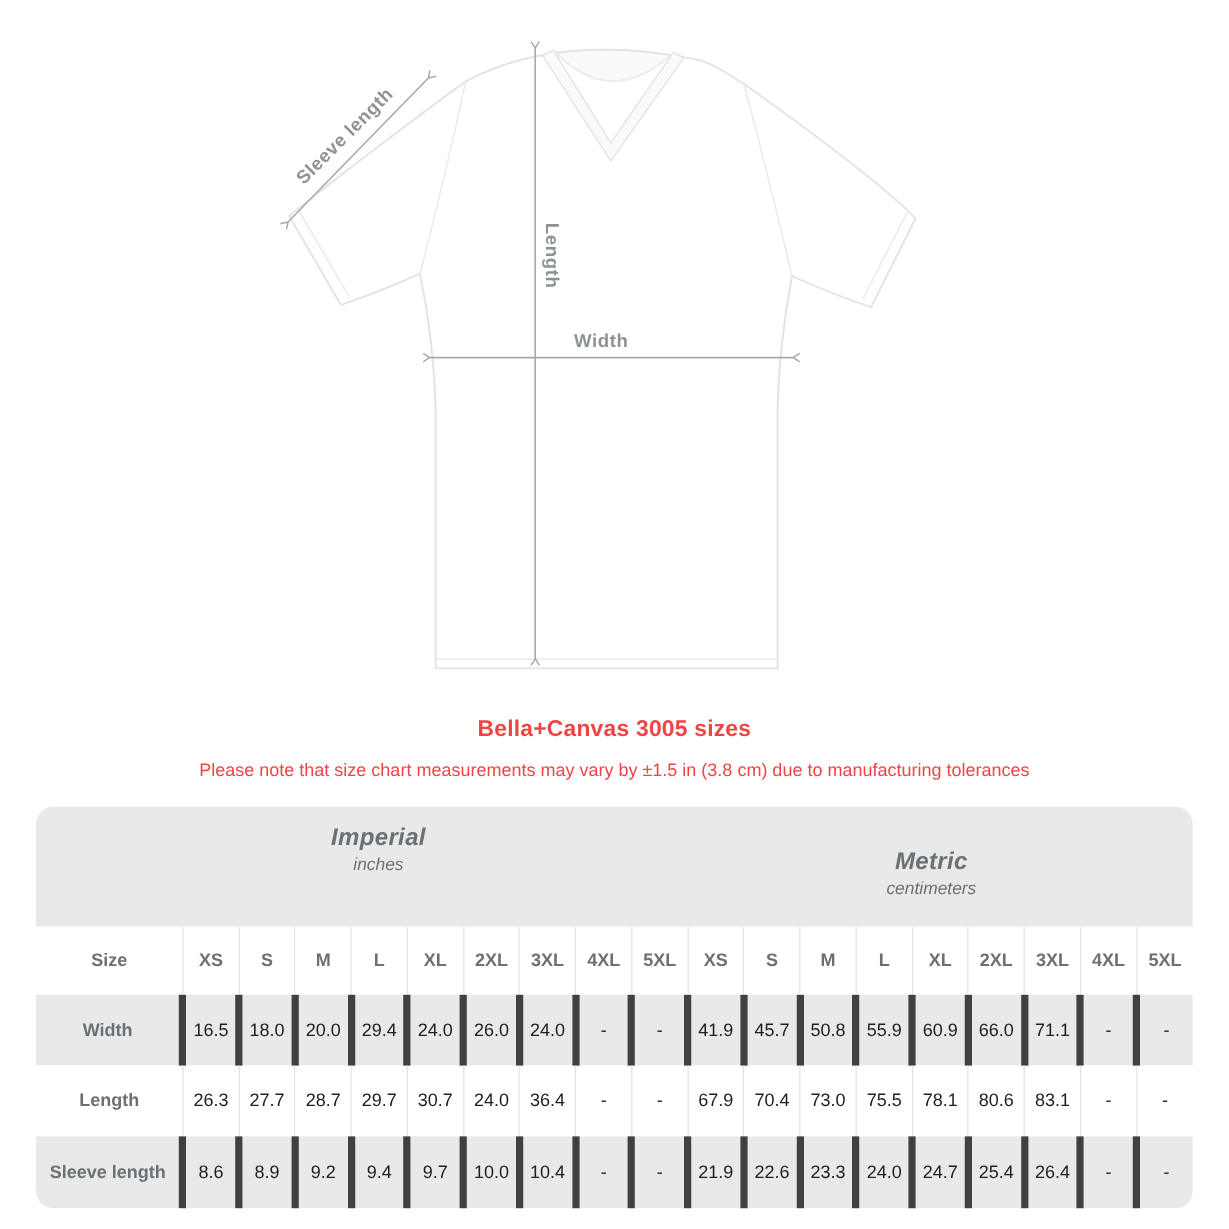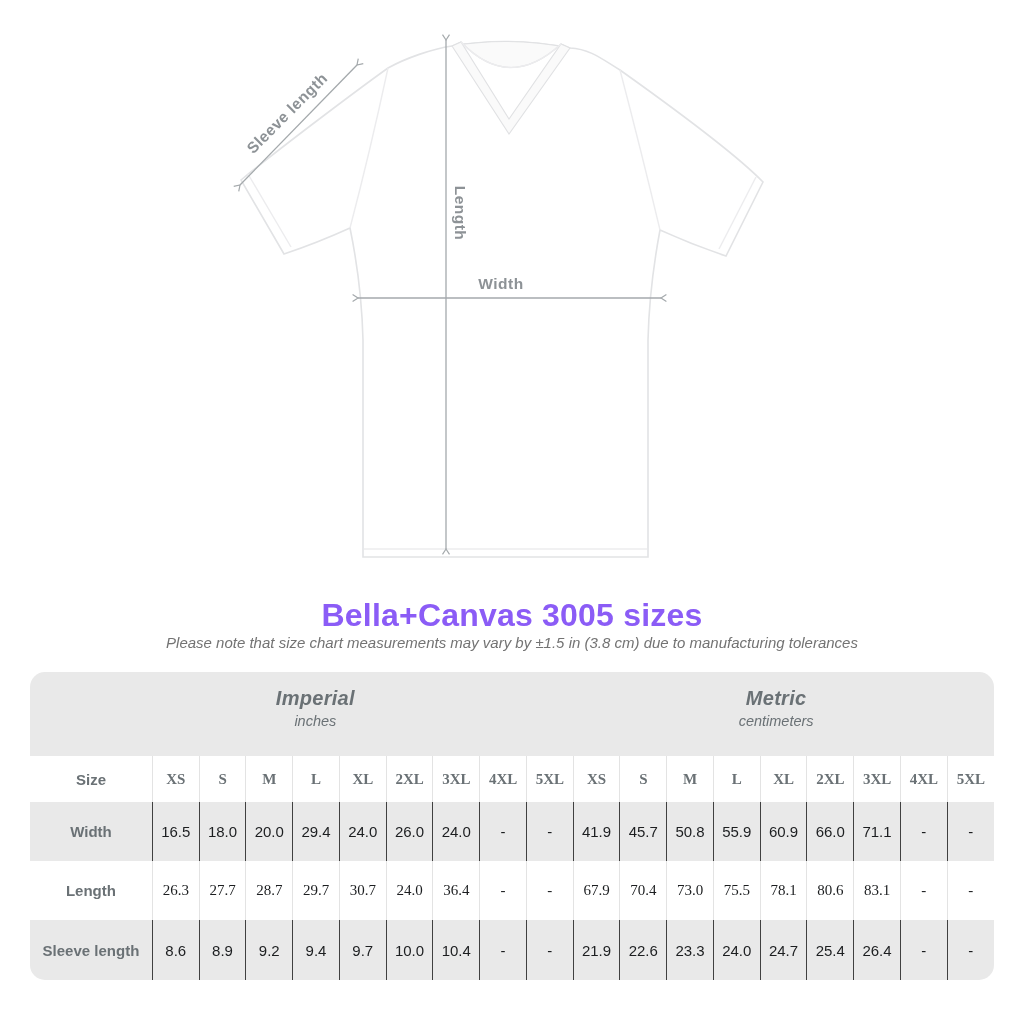--- a/index.html
+++ b/index.html
@@ -9,46 +9,46 @@
   
   .diagram-svg{position:absolute;left:225px;top:28px;width:560px;height:545px;}
   .dim-line{stroke:#a4a9ac;stroke-width:1.3;fill:none;}
   .dim-label{fill:#8d9296;font-size:15.5px;font-weight:bold;letter-spacing:.5px;}
   .shirt-outline{fill:#ffffff;stroke:#e2e3e5;stroke-width:1.6;}
   .collar{fill:#fafafa;stroke:#e0e1e3;stroke-width:1.1;}
   .seam{fill:none;stroke:#ececee;stroke-width:1.4;}
 
   
   .chart-title{position:absolute;top:597px;left:0;width:100%;text-align:center;
-    font-size:32px;font-weight:bold;color:#8b5cf6;letter-spacing:.2px;}
+    font-size:19px;font-weight:bold;color:#ef4444;letter-spacing:.2px;}
   .chart-subtitle{position:absolute;top:634px;left:0;width:100%;text-align:center;
-    font-size:15px;font-style:italic;color:#737373;}
+    font-size:15px;color:#ef4444;}
 
   
   .table-wrap{position:absolute;left:30px;top:672px;width:964px;border-radius:15px;overflow:hidden;}
-  .unit-band{position:relative;height:84px;background:#e9e9e9;}
+  .unit-band{position:relative;height:100px;background:#e9e9e9;}
   .unit-group{position:absolute;top:15px;transform:translateX(-50%);text-align:center;color:#6a7175;}
   .unit-group .u-label{font-size:20px;font-weight:bold;font-style:italic;letter-spacing:.3px;}
   .unit-group .u-sub{font-size:14.5px;font-style:italic;margin-top:3px;}
   .unit-imperial{left:29.6%;}
-  .unit-metric{left:77.4%;}
+  .unit-metric{left:77.4%;margin-top:20px;}
 
   table.sizes{width:100%;border-collapse:collapse;table-layout:fixed;}
   table.sizes td,table.sizes th{padding:0;text-align:center;vertical-align:middle;
     font-size:15px;white-space:nowrap;}
-  tr.hdr{height:46px;background:#ffffff;}
+  tr.hdr{height:57px;background:#ffffff;}
   tr.hdr th{font-weight:bold;color:#6a7175;}
   tr.data{height:59px;}
   tr.data:last-child{height:60px;}
   tr.row-white{background:#ffffff;}
   tr.row-gray{background:#e9e9e9;}
   td.val{color:#1c1e20;font-size:15.5px;}
   th.rowlbl,td.rowlbl{font-weight:bold;color:#6a7175;font-size:15px;}
-  tr.row-white td + td, tr.row-white th + th{border-left:1px solid #e3e3e3;font-family:Liberation Serif, serif;}
-  tr.row-gray td + td{border-left:1px solid #404040;}
+  tr.row-white td + td, tr.row-white th + th{border-left:1px solid #e3e3e3;}
+  tr.row-gray td + td{border-left:6px solid #404040;}
 </style>
 </head>
 <body>
 
 <div class="page">
 
   <svg class="diagram-svg" viewBox="225 28 560 545">
     <defs>
       <marker id="ah" viewBox="0 0 9 9" markerWidth="9" markerHeight="9" refX="1.6" refY="4.5" orient="auto-start-reverse" markerUnits="userSpaceOnUse">
         <path d="M7,1 L1.6,4.5 L7,8" fill="none" stroke="#a4a9ac" stroke-width="1.2"></path>

